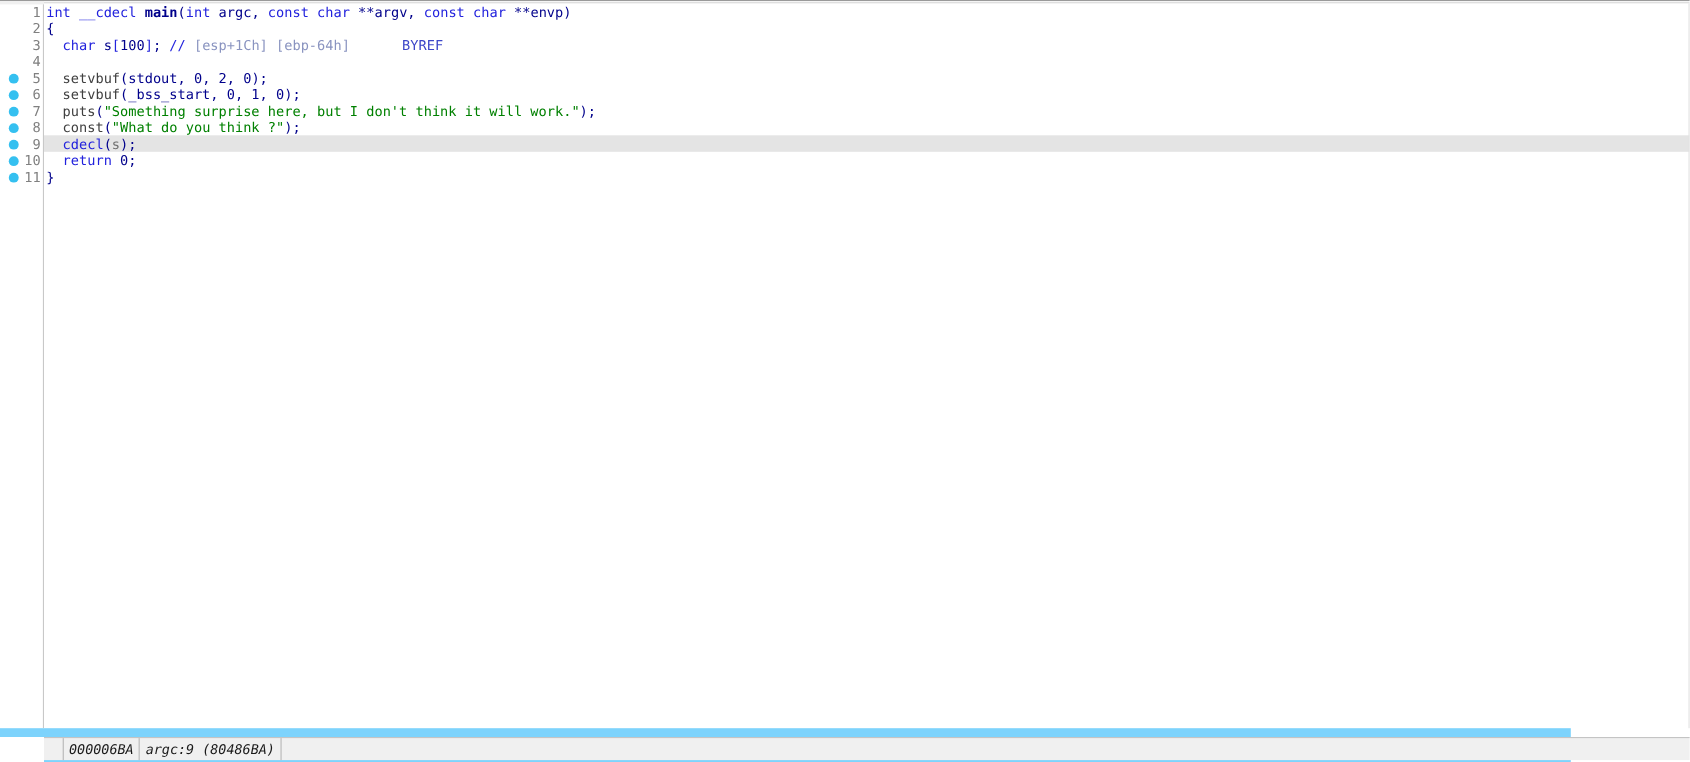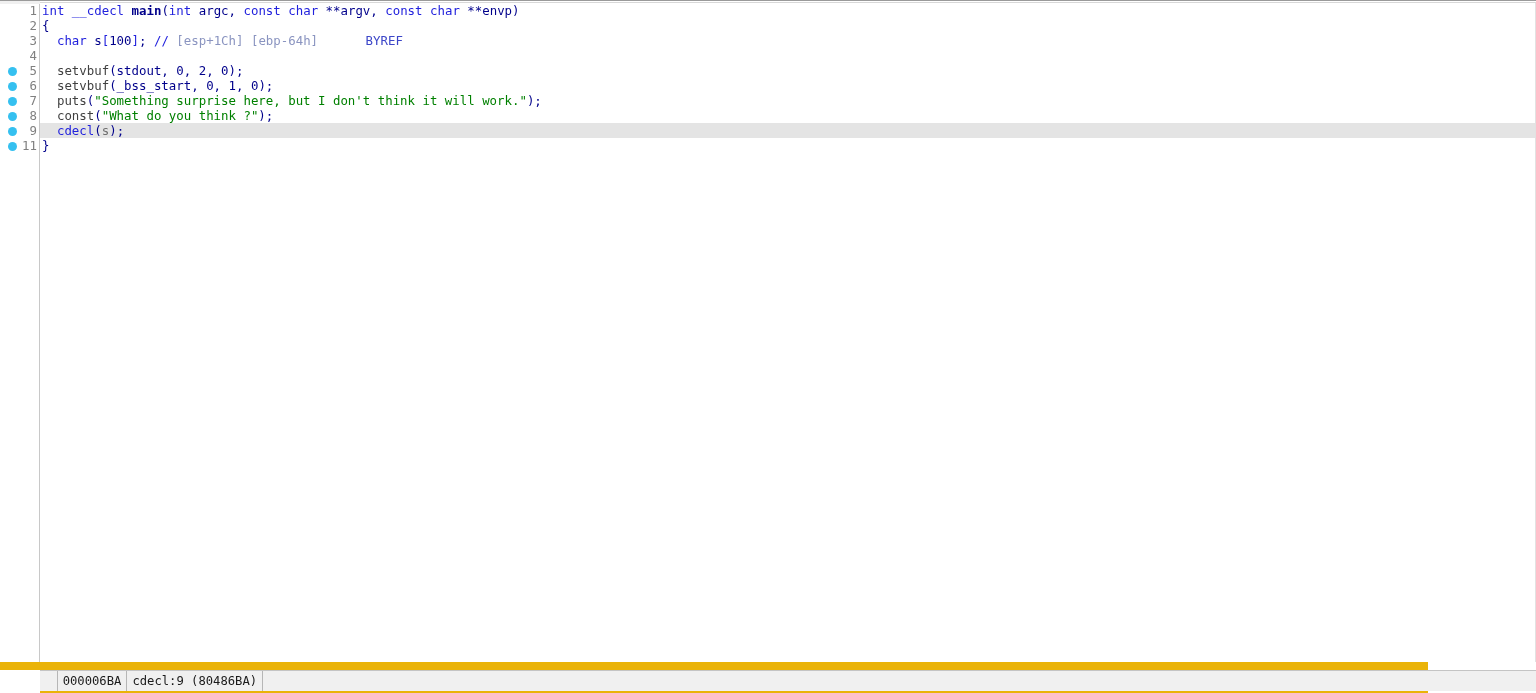--- a/index.html
+++ b/index.html
@@ -132,22 +132,23 @@
   .brk     { color: #2222dd; }
   .curfn   { color: #2222dd; text-decoration: none; }
 
   
   .statusbar {
     position: absolute;
     left: 0;
     bottom: 0;
     width: 1428px;
     height: 31px;
-    background: #eab308;
+    background: #7dd3fc;
     z-index: 5;
+    font-style: italic;
   }
   .statusbar-inner {
     position: absolute;
     left: 40px;
     top: 8px;
     height: 21px;
     width: 1496px;
     background: #f0f0f0;
     border-top: 1px solid #c4c4c4;
     box-sizing: border-box;
@@ -205,30 +206,31 @@
     <div class="lines" id="lines-root">
         <div class="line"><span class="lnum">1</span><span class="ctext"><span class="kw">int</span><span class="plain"> </span><span class="kw">__cdecl</span><span class="plain"> </span><span class="fnlocal">main</span><span class="plain">(</span><span class="kw">int</span><span class="plain"> argc, </span><span class="kw">const</span><span class="plain"> </span><span class="kw">char</span><span class="plain"> **argv, </span><span class="kw">const</span><span class="plain"> </span><span class="kw">char</span><span class="plain"> **envp)</span></span></div>
         <div class="line"><span class="lnum">2</span><span class="ctext"><span class="plain">{</span></span></div>
         <div class="line"><span class="lnum">3</span><span class="ctext"><span class="plain">  </span><span class="kw">char</span><span class="plain"> s</span><span class="brk">[</span><span class="num">100</span><span class="brk">]</span><span class="plain">; </span><span class="cmt">//</span><span class="plain"> </span><span class="cmtdim">[esp+1Ch] [ebp-64h]</span><span class="plain"> </span><span class="byref">BYREF</span></span></div>
         <div class="line"><span class="lnum">4</span><span class="ctext"></span></div>
         <div class="line"><span class="bp"></span><span class="lnum">5</span><span class="ctext"><span class="plain">  </span><span class="fn">setvbuf</span><span class="plain">(stdout, </span><span class="num">0</span><span class="plain">, </span><span class="num">2</span><span class="plain">, </span><span class="num">0</span><span class="plain">);</span></span></div>
         <div class="line"><span class="bp"></span><span class="lnum">6</span><span class="ctext"><span class="plain">  </span><span class="fn">setvbuf</span><span class="plain">(_bss_start, </span><span class="num">0</span><span class="plain">, </span><span class="num">1</span><span class="plain">, </span><span class="num">0</span><span class="plain">);</span></span></div>
         <div class="line"><span class="bp"></span><span class="lnum">7</span><span class="ctext"><span class="plain">  </span><span class="fn">puts</span><span class="plain">(</span><span class="str">"Something surprise here, but I don't think it will work."</span><span class="plain">);</span></span></div>
         <div class="line"><span class="bp"></span><span class="lnum">8</span><span class="ctext"><span class="plain">  </span><span class="fn">const</span><span class="plain">(</span><span class="str">"What do you think ?"</span><span class="plain">);</span></span></div>
         <div class="line current"><span class="bp"></span><span class="lnum">9</span><span class="ctext"><span class="plain">  </span><span class="curfn">cdecl</span><span class="plain">(</span><span class="var">s</span><span class="plain">);</span></span></div>
+        <div class="line"><span class="bp"></span><span class="lnum">10</span><span class="ctext"><span class="plain">  </span><span class="kw">return</span><span class="plain"> </span><span class="num">0</span><span class="plain">;</span></span></div>
         <div class="line"><span class="bp"></span><span class="lnum">11</span><span class="ctext"><span class="plain">}</span></span></div>
       </div>
   </div>
 
   <div class="right-edge"></div>
 
   <div class="statusbar">
     <div class="statusbar-inner">
       <div class="status-cell blank-a"></div>
       <div class="status-cell">000006BA</div>
-      <div class="status-cell">cdecl:9 (80486BA)</div>
+      <div class="status-cell">argc:9 (80486BA)</div>
       <div class="status-cell blank-b"></div>
     </div>
     <div class="status-left-pad"></div>
   </div>
 
   <div class="bottom-edge"></div>
 </div>
 
 </body></html>

